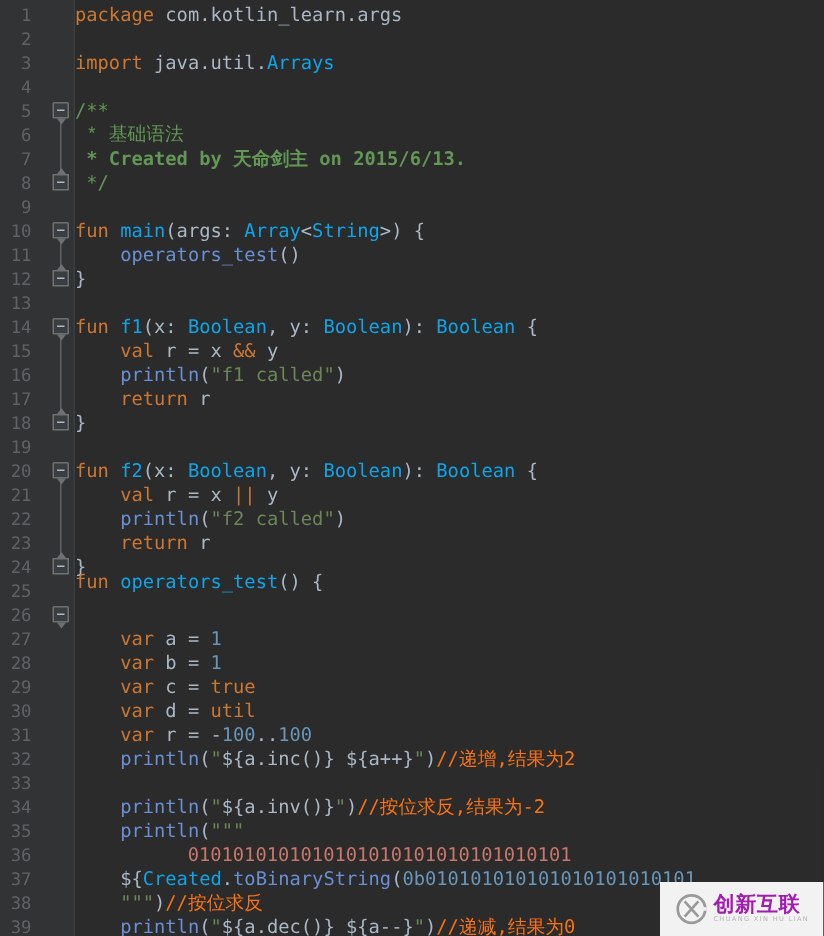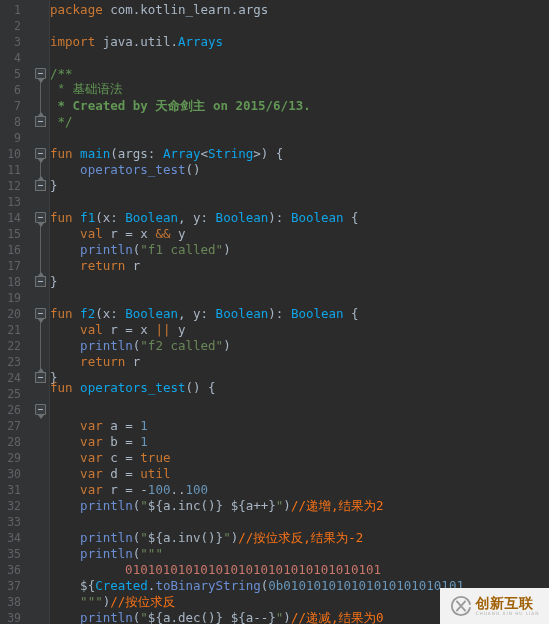--- a/index.html
+++ b/index.html
@@ -135,21 +135,21 @@
   #wm-logo { flex: 0 0 auto; }
   #wm-text {
     display: flex;
     flex-direction: column;
     line-height: 1;
   }
   #wm-cn {
     font-family: "DejaVu Sans", sans-serif;
     font-size: 14px;
     font-weight: bold;
-    color: #a16207;
+    color: #a21caf;
     letter-spacing: 0.5px;
   }
   #wm-en {
     font-family: "DejaVu Sans", sans-serif;
     font-size: 4.4px;
     color: #b4b4b4;
     letter-spacing: 0.9px;
     margin-top: 2px;
   }
 </style>

